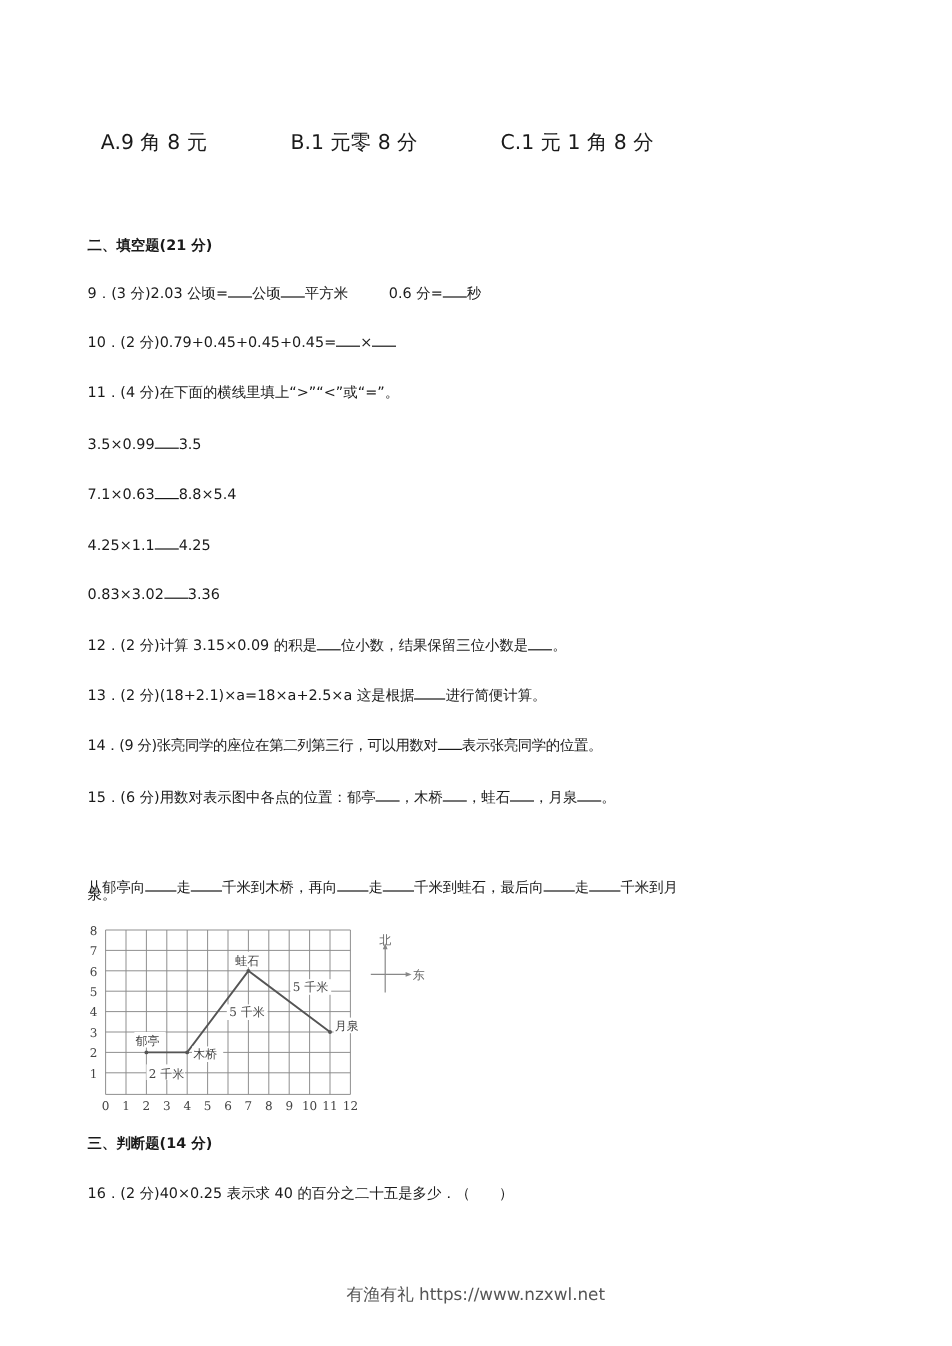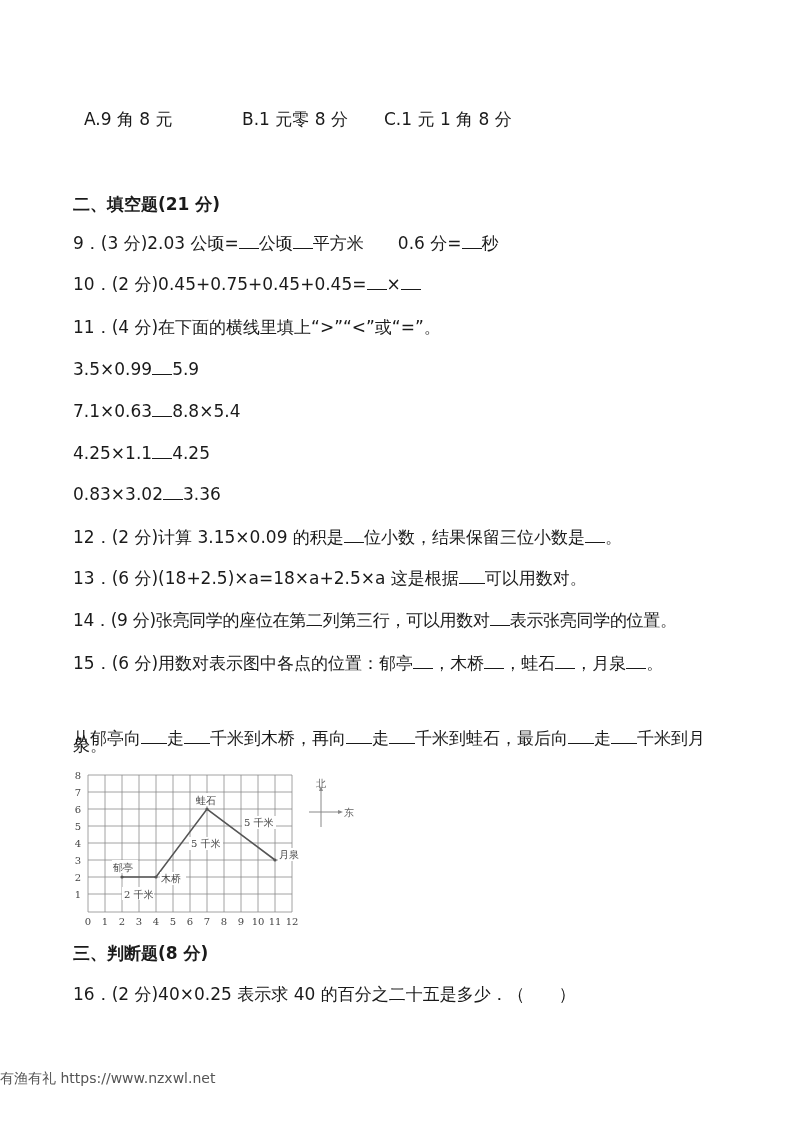--- a/index.html
+++ b/index.html
@@ -1,55 +1,55 @@
 <!DOCTYPE html>
 <html><head>
 <meta charset="utf-8">
 <style>
   html, body { margin:0; padding:0; background:#ffffff; }
   body { width:793px; height:1122px; position:relative; overflow:hidden;
          font-family:"DejaVu Sans","Liberation Sans",sans-serif; color:#1a1a1a; }
-  .line { position:absolute; left:73px; font-size:17px; line-height:24px; white-space:nowrap; }
+  .line { position:absolute; left:73px; font-size:12px; line-height:24px; white-space:nowrap; }
   .bold { font-weight:bold; }
   .blank { display:inline-block; width:20px; border-bottom:1px solid #1a1a1a; height:16px; vertical-align:baseline; }
   .blank.w3 { width:26px; }
   .opt { position:absolute; top:107px; font-size:17px; line-height:24px; white-space:nowrap; }
   .chart { position:absolute; left:66px; top:765px; width:300px; height:165px; }
-  .footer { position:absolute; top:1070px; left:0; width:793px; 
+  .footer { position:absolute; top:1070px; left:0; width:793px; text-align:center;
             font-size:14px; color:#555; }
 </style>
 </head>
 <body>
 
 <div class="opt" style="left:84px">A.9 角 8 元</div>
 <div class="opt" style="left:242px">B.1 元零 8 分</div>
-<div class="opt" style="left:384px">C.1 元 1 角 8 分</div>
+<div class="opt" style="left:417px">C.1 元 1 角 8 分</div>
 
 <div class="line bold" style="top:192px">二、填空题(21 分)</div>
 
 <div class="line" style="top:231px">
   <span>9．(3 分)2.03 公顷=</span><span class="blank"></span><span>公顷</span><span class="blank"></span><span>平方米</span><span style="display:inline-block;width:34px"></span><span>0.6 分=</span><span class="blank"></span><span>秒</span>
 </div>
 
 <div class="line" style="top:272px">
-  <span>10．(2 分)0.45+0.75+0.45+0.45=</span><span class="blank"></span><span>×</span><span class="blank"></span>
+  <span>10．(2 分)0.79+0.45+0.45+0.45=</span><span class="blank"></span><span>×</span><span class="blank"></span>
 </div>
 
 <div class="line" style="top:315px">11．(4 分)在下面的横线里填上“&gt;”“&lt;”或“=”。</div>
-<div class="line" style="top:357px"><span>3.5×0.99</span><span class="blank"></span><span>5.9</span></div>
+<div class="line" style="top:357px"><span>3.5×0.99</span><span class="blank"></span><span>3.5</span></div>
 <div class="line" style="top:399px"><span>7.1×0.63</span><span class="blank"></span><span>8.8×5.4</span></div>
 <div class="line" style="top:441px"><span>4.25×1.1</span><span class="blank"></span><span>4.25</span></div>
 <div class="line" style="top:482px"><span>0.83×3.02</span><span class="blank"></span><span>3.36</span></div>
 
 <div class="line" style="top:525px">
   <span>12．(2 分)计算 3.15×0.09 的积是</span><span class="blank"></span><span>位小数，结果保留三位小数是</span><span class="blank"></span><span>。</span>
 </div>
 
 <div class="line" style="top:566px">
-  <span>13．(6 分)(18+2.5)×a=18×a+2.5×a 这是根据</span><span class="blank w3"></span><span>可以用数对。</span>
+  <span>13．(2 分)(18+2.1)×a=18×a+2.5×a 这是根据</span><span class="blank w3"></span><span>进行简便计算。</span>
 </div>
 
 <div class="line" style="top:608px;letter-spacing:-0.3px">
   <span>14．(9 分)张亮同学的座位在第二列第三行，可以用数对</span><span class="blank"></span><span>表示张亮同学的位置。</span>
 </div>
 
 <div class="line" style="top:651px">
   <span>15．(6 分)用数对表示图中各点的位置：郁亭</span><span class="blank"></span><span>，木桥</span><span class="blank"></span><span>，蛙石</span><span class="blank"></span><span>，月泉</span><span class="blank"></span><span>。</span>
 </div>
 <div class="line" style="top:726px">
@@ -131,16 +131,16 @@
   <g>
     <line x1="255" y1="22" x2="255" y2="62" stroke="#888" stroke-width="1"></line>
     <line x1="243" y1="47" x2="275" y2="47" stroke="#888" stroke-width="1"></line>
     <polygon points="255,21 253,26 257,26" fill="#888"></polygon>
     <polygon points="277,47 272,45 272,49" fill="#888"></polygon>
     <text x="250" y="22" font-size="10" fill="#666">北</text>
     <text x="278" y="51" font-size="10" fill="#666">东</text>
   </g>
 </svg>
 
-<div class="line bold" style="top:941px">三、判断题(8 分)</div>
+<div class="line bold" style="top:941px">三、判断题(14 分)</div>
 <div class="line" style="top:982px">16．(2 分)40×0.25 表示求 40 的百分之二十五是多少．（　　）</div>
 
 <div class="footer">有渔有礼 https://www.nzxwl.net</div>
 
 </body></html>

